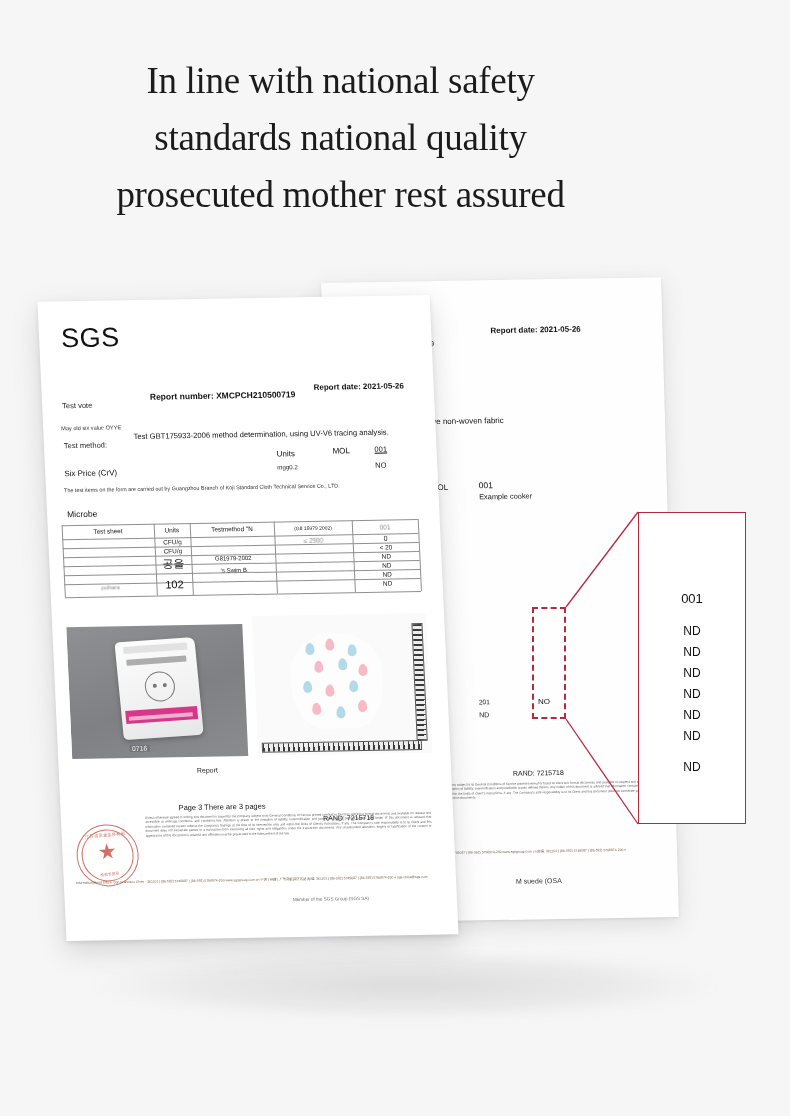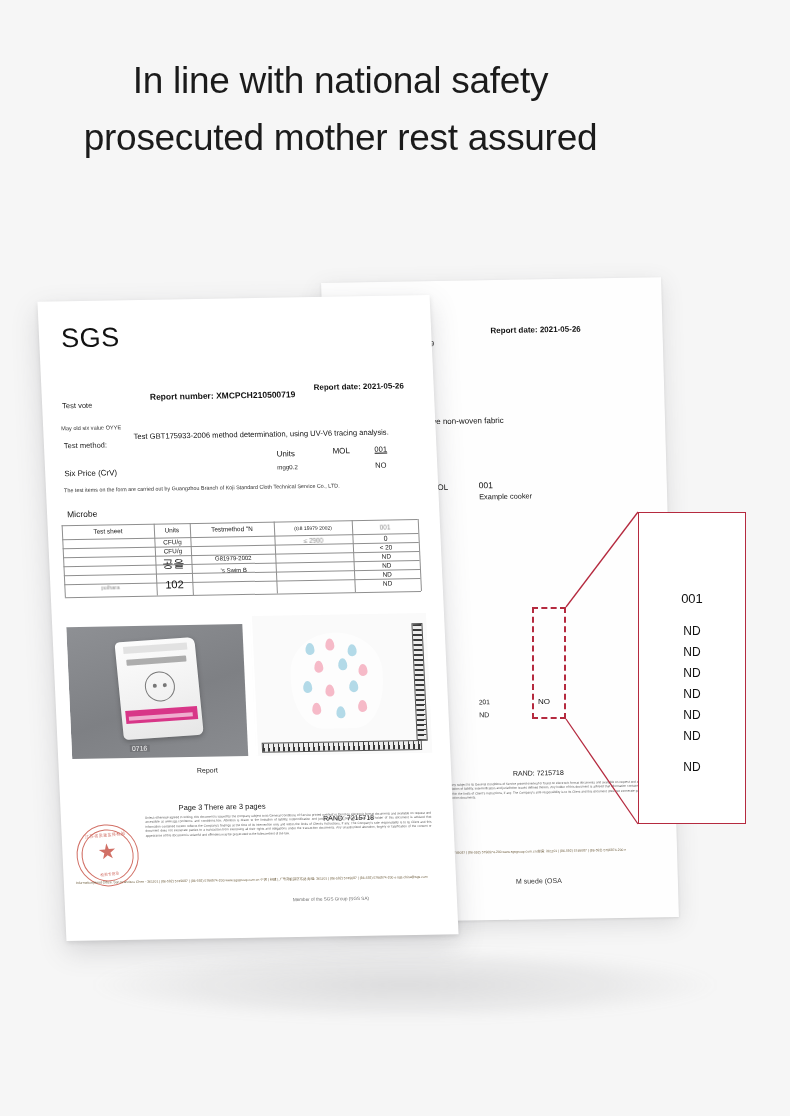--- a/index.html
+++ b/index.html
@@ -12,20 +12,21 @@
   .page { position: relative; width: 790px; height: 1116px; background: #f6f6f6; }
 
   
   .headline {
     position: absolute; left: 0; top: 52px; width: 681px;
     text-align: center;
     font-size: 37px; line-height: 57px;
     color: #1b1b1b;
     font-weight: 400;
     letter-spacing: -0.3px;
+    font-family: Liberation Serif, serif;
   }
   .headline .hl-line { display: block; }
 
   
   .doc-stage {
     position: absolute; left: 0; top: 250px; width: 790px; height: 790px;
   }
   .ground-shadow {
     position: absolute; left: 95px; top: 700px; width: 620px; height: 70px;
     background: radial-gradient(ellipse at 50% 50%, rgba(120,120,125,0.20) 0%, rgba(120,120,125,0.10) 45%, rgba(120,120,125,0) 72%);
@@ -219,20 +220,21 @@
 
   .connector { position: absolute; left: 0; top: 0; width: 790px; height: 1116px; pointer-events: none; z-index: 25; }
 </style>
 </head>
 <body>
 
 <div class="page">
 
   <div class="headline">
     <span class="hl-line">In line with national safety</span>
+    <span class="hl-line">standards national quality</span>
     <span class="hl-line">prosecuted mother rest assured</span>
   </div>
 
   <div class="doc-stage">
     <div class="ground-shadow"></div>
 
     <div class="sheet-back">
       <div class="sheet-inner">
         <div class="b-reportno">10500719</div>
         <div class="b-reportdate">Report date: 2021-05-26</div>

